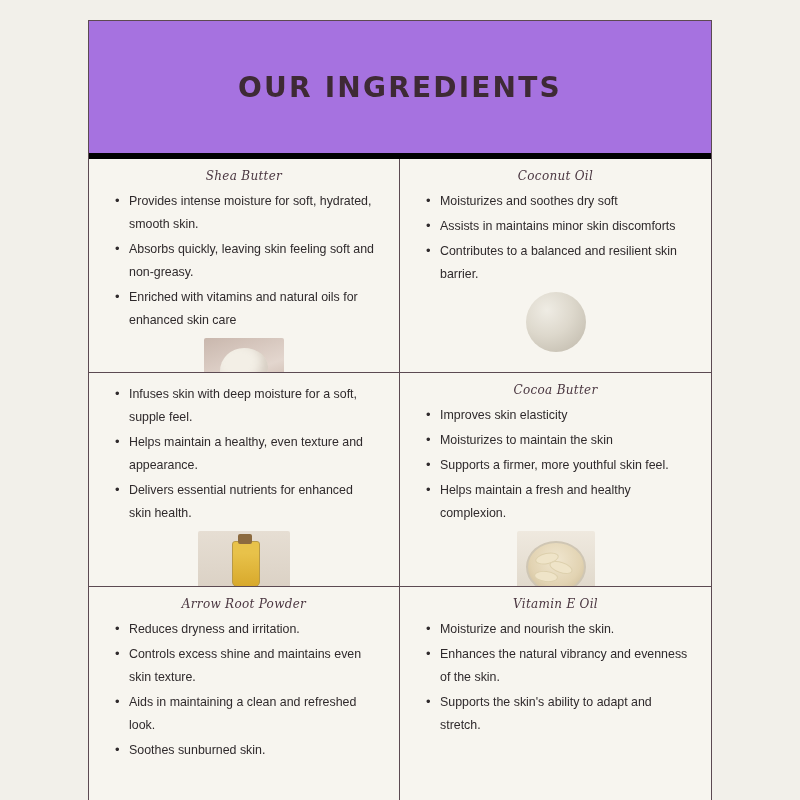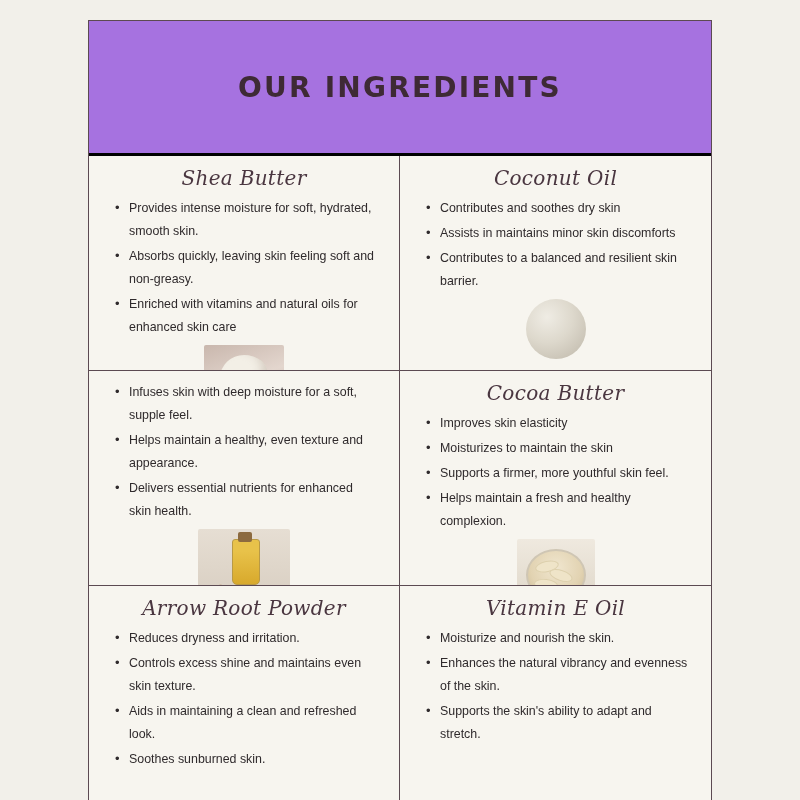--- a/index.html
+++ b/index.html
@@ -33,21 +33,21 @@
     display: flex;
     flex-direction: column;
   }
   .header {
     background: #a672e0;
     height: 132px;
     flex: 0 0 132px;
     display: flex;
     align-items: center;
     justify-content: center;
-    border-bottom: 3px solid #000000;
+    border-bottom: 6px solid #000000;
   }
   .header-title {
     font-family: "DejaVu Sans", sans-serif;
     font-weight: bold;
     font-size: 28px;
     letter-spacing: 2.2px;
     color: #3e2a35;
     text-align: center;
   }
   .grid {
@@ -71,21 +71,21 @@
     position: relative;
     min-width: 0;
     overflow: hidden;
   }
   .cell.left {
     border-right: 1px solid #5c4a52;
   }
   .cell-title {
     font-family: "DejaVu Serif", serif;
     font-style: italic;
-    font-size: 20px;
+    font-size: 12px;
     color: #4a3640;
     text-align: center;
     margin-bottom: 7px;
     letter-spacing: 0.3px;
   }
   ul.bullets {
     margin: 0;
     padding: 0 6px 0 22px;
     list-style: none;
   }
@@ -225,21 +225,21 @@
           <div class="img-wrap">
             <div class="photo sq">
               <div class="blob"></div>
 
             </div>
           </div>
         </div>
         <div class="cell">
           <div class="cell-title">Coconut Oil</div>
           <ul class="bullets">
-            <li>Contributes and soothes dry skin</li>
+            <li>Moisturizes and soothes dry soft</li>
             <li>Assists in maintains minor skin discomforts</li>
             <li>Contributes to a balanced and resilient skin barrier.</li>
           </ul>
           <div class="img-wrap">
             <div class="photo ball"></div>
           </div>
         </div>
       </div>
 
       <div class="row">

